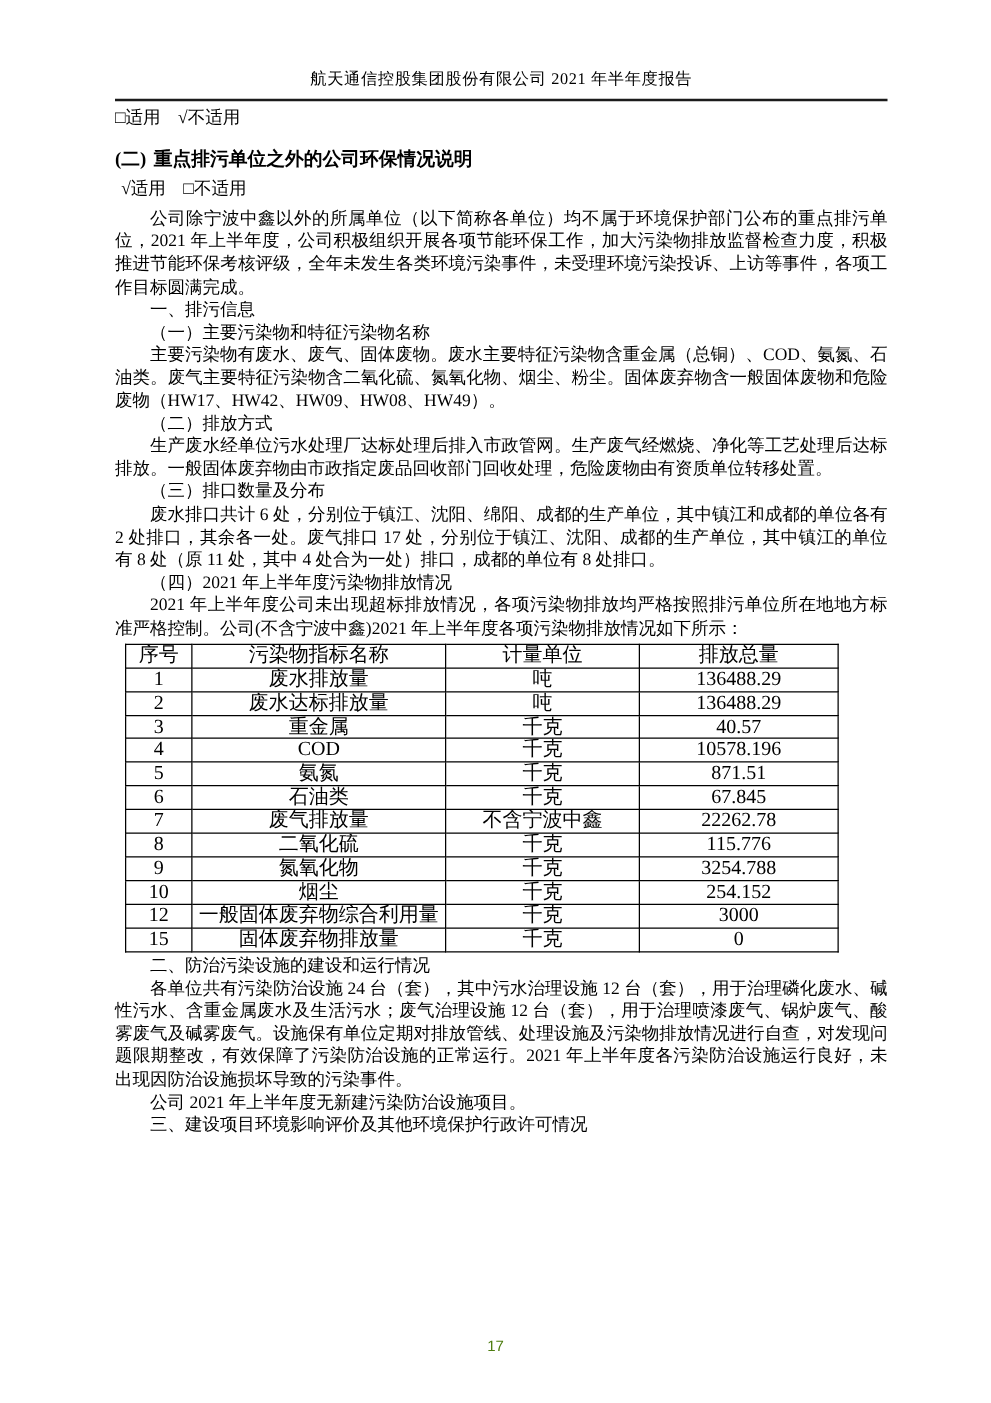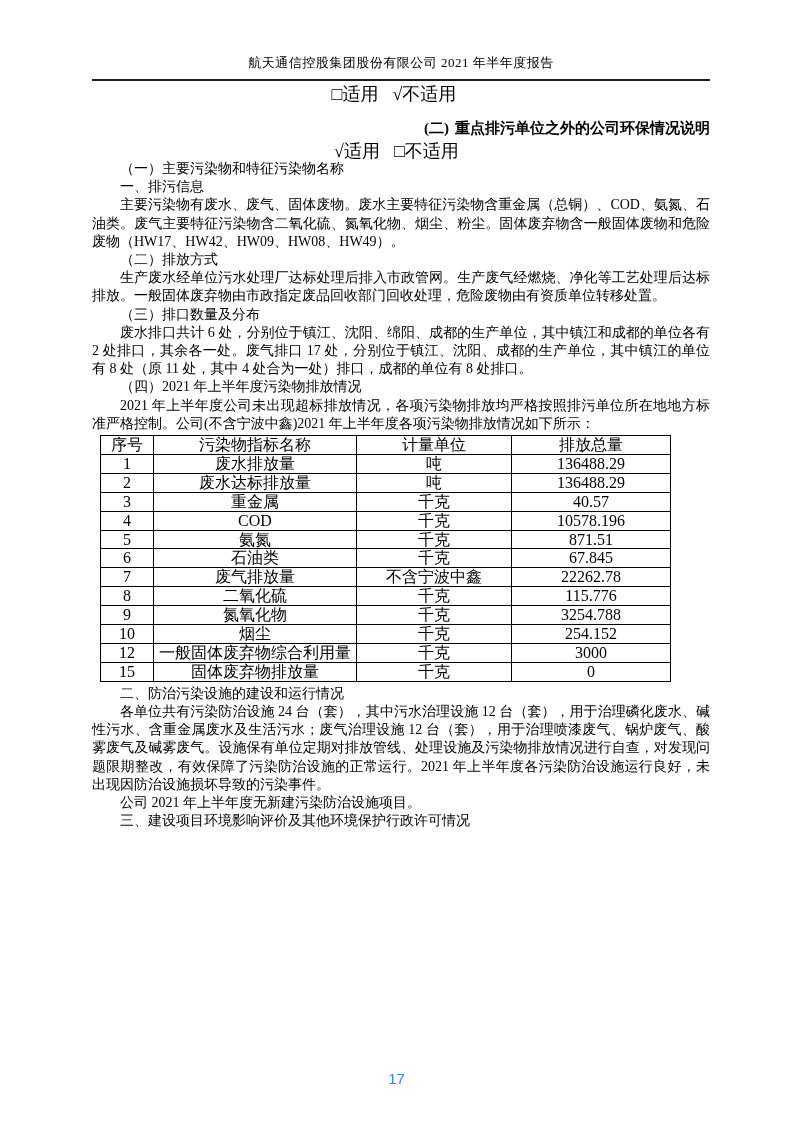--- a/index.html
+++ b/index.html
@@ -16,24 +16,24 @@
   .page-header {
     text-align:center;
     padding:9px 0 7px 0;
     border-bottom:2.5px solid #1b1b1b;
   }
   .page-header .title { font-size:13px; letter-spacing:0.5px; }
 
   .h-main { margin-top:30px; font-size:15px; font-weight:bold; line-height:17px; }
   .h-main .num { display:inline-block; width:29px; }
 
-  .checkline { margin-top:5px; font-size:18px; line-height:17px;text-align:center; }
+  .checkline { margin-top:5px; font-size:14px; line-height:17px; }
   .checkline .opt { margin-right:14px; }
 
-  .h-sub { margin-top:17px; font-size:15px; font-weight:bold; line-height:17px;text-align:right; }
+  .h-sub { margin-top:17px; font-size:15px; font-weight:bold; line-height:17px; }
   .h-sub .num { margin-right:6px; }
   .checkline.second { margin-top:6px; padding-left:5px; }
 
   p.body {
     margin:0; font-size:14px; line-height:18.2px;
     text-align:justify; text-indent:2em;
   }
   p.body.first { margin-top:7px; }
   p.inline-head {
     margin:0; font-size:14px; line-height:18.2px; text-indent:2em;
@@ -51,23 +51,23 @@
     border:1px solid #000;
     font-weight:normal;
     text-align:center;
     padding:0;
     height:17.9px; line-height:17.9px;
     white-space:nowrap; overflow:hidden;
   }
 
   .page-number {
     position:absolute; left:0; top:1070px; width:100%;
-    text-align:center; font-size:15px;
+    text-align:center; font-size:12px;
     font-family:"Liberation Sans","DejaVu Sans",sans-serif;
-    color:#3b82f6;
+    color:#4d7c0f;
   }
 </style>
 </head>
 <body>
 
 <div class="page">
   <div class="content">
 
     <div class="page-header">
       <div class="title">航天通信控股集团股份有限公司 2021 年半年度报告</div>
@@ -77,23 +77,24 @@
       <span class="opt">□适用</span><span class="opt">√不适用</span>
     </div>
 
     <div class="h-sub">
       <span class="num">(二)</span><span>重点排污单位之外的公司环保情况说明</span>
     </div>
     <div class="checkline second">
       <span class="opt">√适用</span><span class="opt">□不适用</span>
     </div>
 
-
+    <p class="body first">公司除宁波中鑫以外的所属单位（以下简称各单位）均不属于环境保护部门公布的重点排污单位，2021 年上半年度，公司积极组织开展各项节能环保工作，加大污染物排放监督检查力度，积极推进节能环保考核评级，全年未发生各类环境污染事件，未受理环境污染投诉、上访等事件，各项工作目标圆满完成。</p>
+
+    <p class="inline-head">一、排污信息</p>
     <p class="inline-head">（一）主要污染物和特征污染物名称</p>
-    <p class="inline-head">一、排污信息</p>
     <p class="body">主要污染物有废水、废气、固体废物。废水主要特征污染物含重金属（总铜）、COD、氨氮、石油类。废气主要特征污染物含二氧化硫、氮氧化物、烟尘、粉尘。固体废弃物含一般固体废物和危险废物（HW17、HW42、HW09、HW08、HW49）。</p>
     <p class="inline-head">（二）排放方式</p>
     <p class="body">生产废水经单位污水处理厂达标处理后排入市政管网。生产废气经燃烧、净化等工艺处理后达标排放。一般固体废弃物由市政指定废品回收部门回收处理，危险废物由有资质单位转移处置。</p>
     <p class="inline-head">（三）排口数量及分布</p>
     <p class="body">废水排口共计 6 处，分别位于镇江、沈阳、绵阳、成都的生产单位，其中镇江和成都的单位各有 2 处排口，其余各一处。废气排口 17 处，分别位于镇江、沈阳、成都的生产单位，其中镇江的单位有 8 处（原 11 处，其中 4 处合为一处）排口，成都的单位有 8 处排口。</p>
     <p class="inline-head">（四）2021 年上半年度污染物排放情况</p>
     <p class="body">2021 年上半年度公司未出现超标排放情况，各项污染物排放均严格按照排污单位所在地地方标准严格控制。公司(不含宁波中鑫)2021 年上半年度各项污染物排放情况如下所示：</p>
 
     <table class="pollutants">
       <colgroup>

